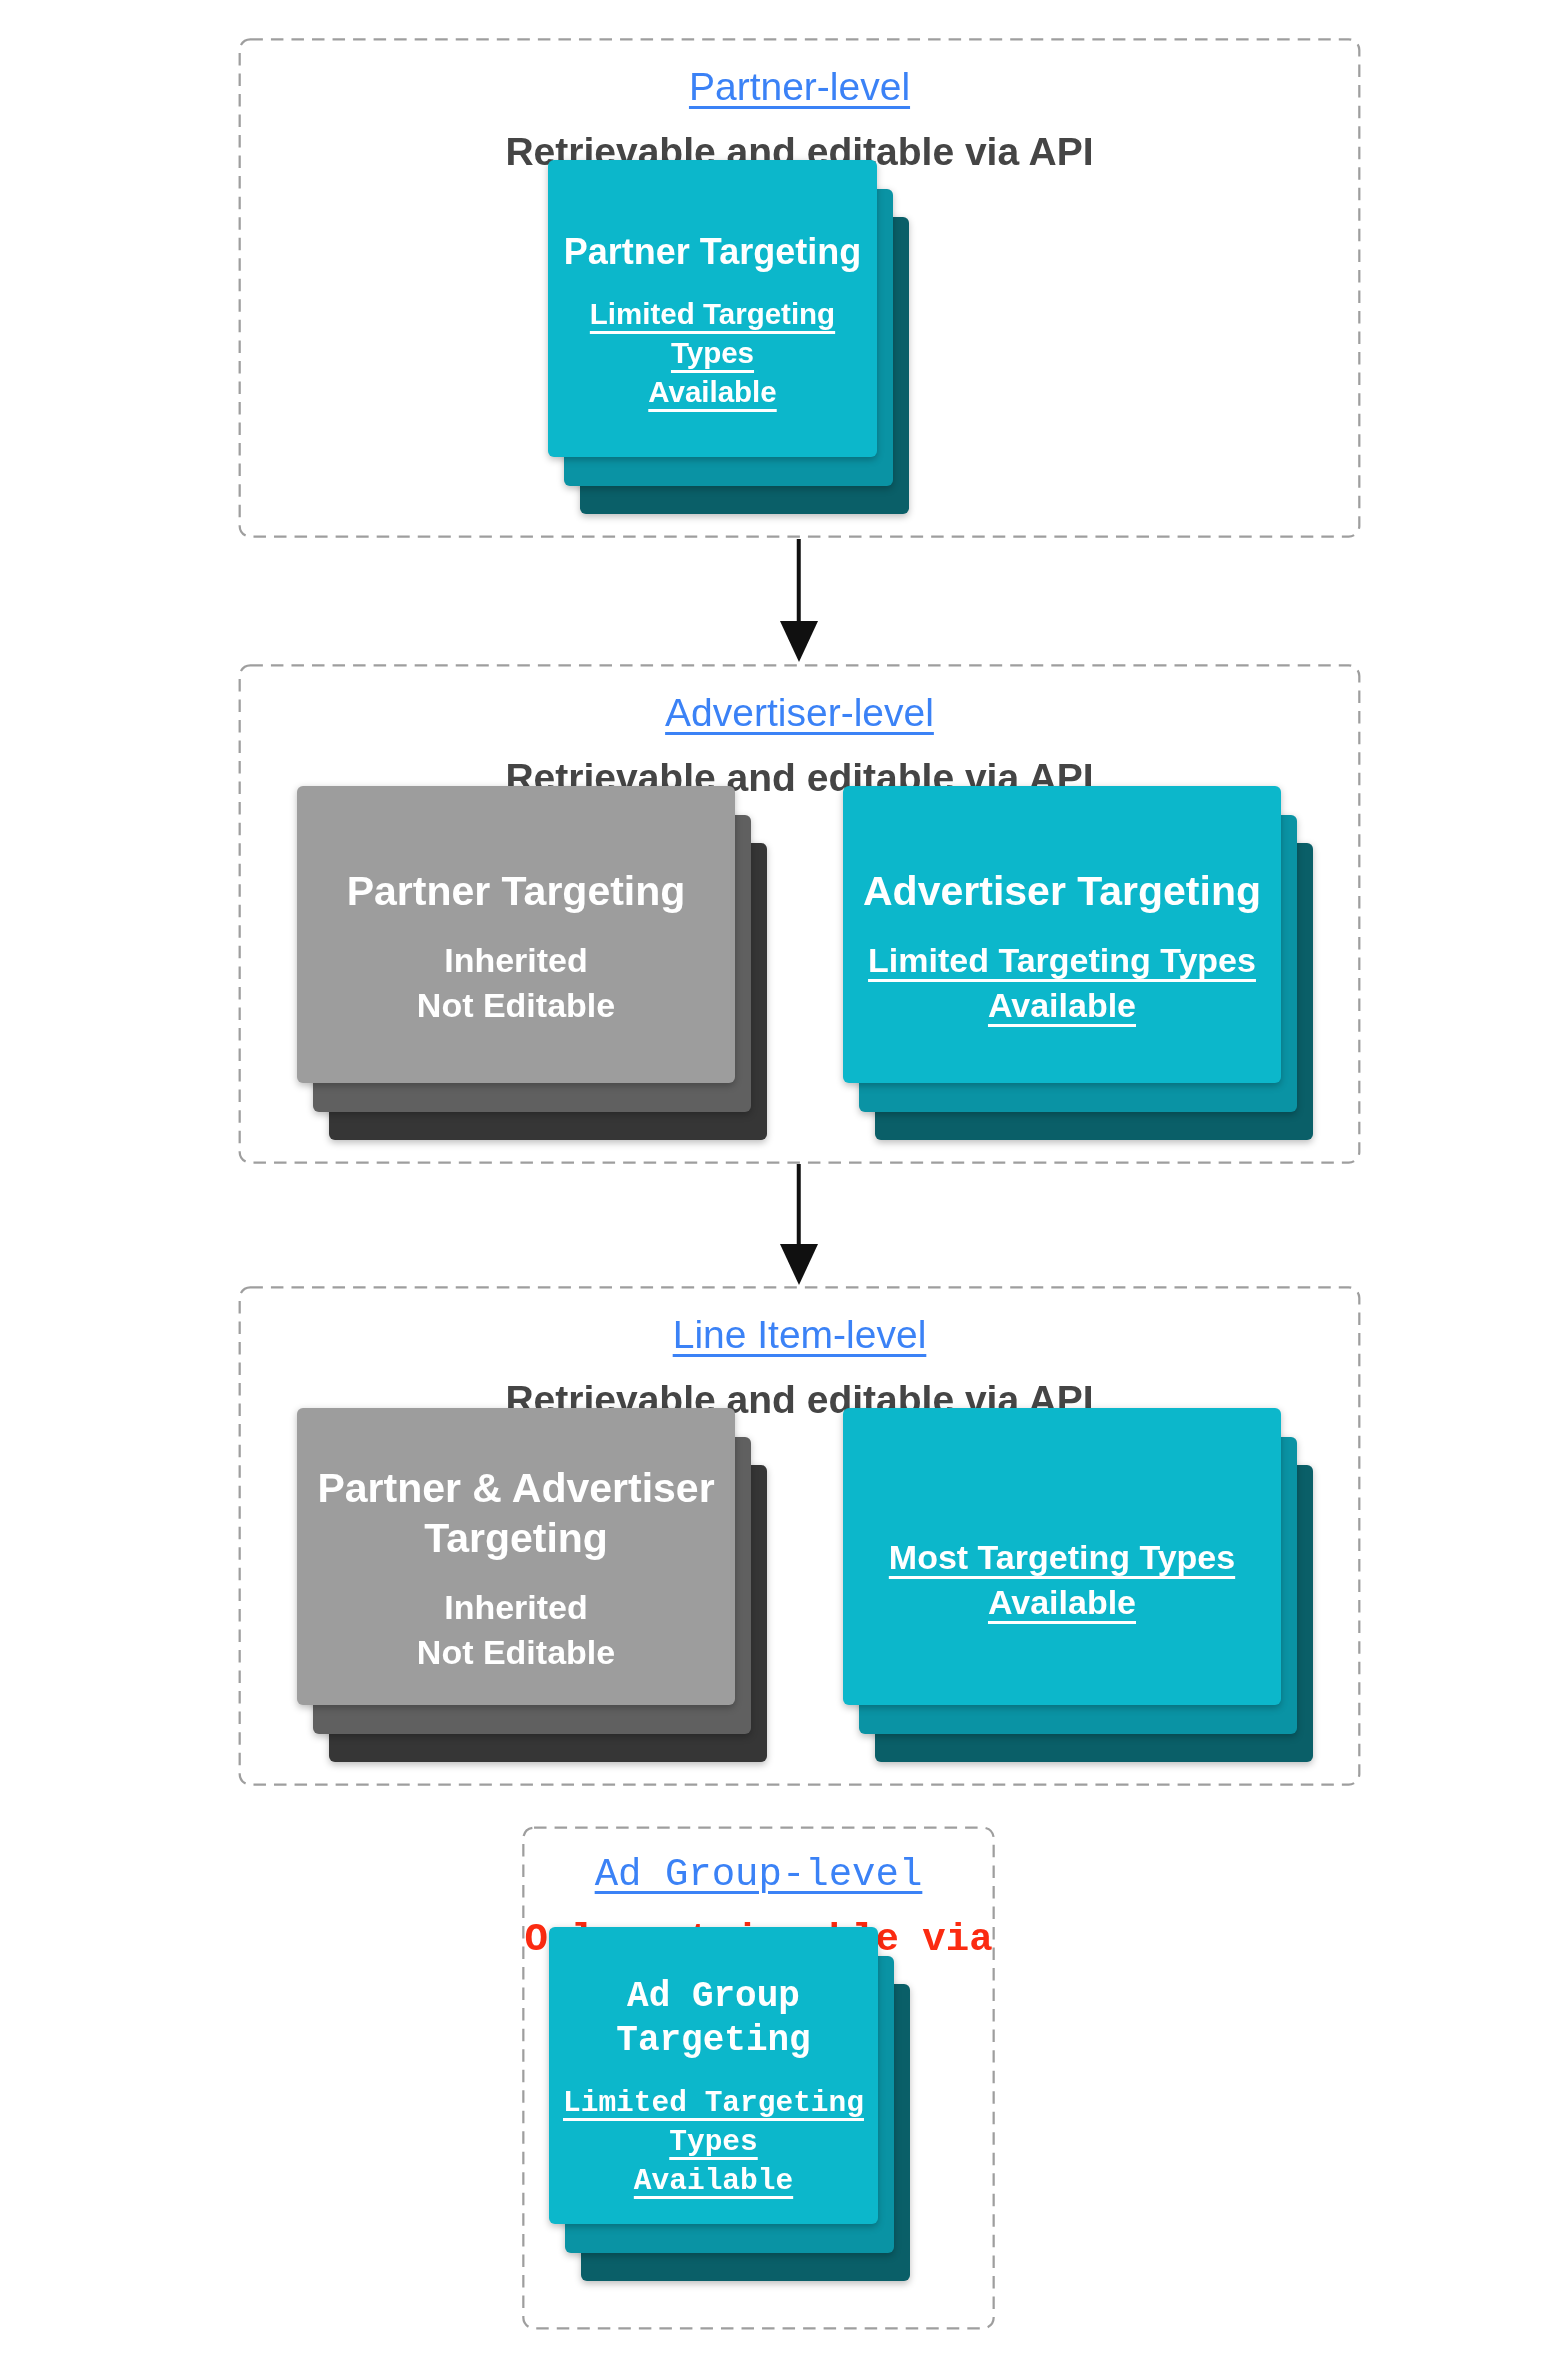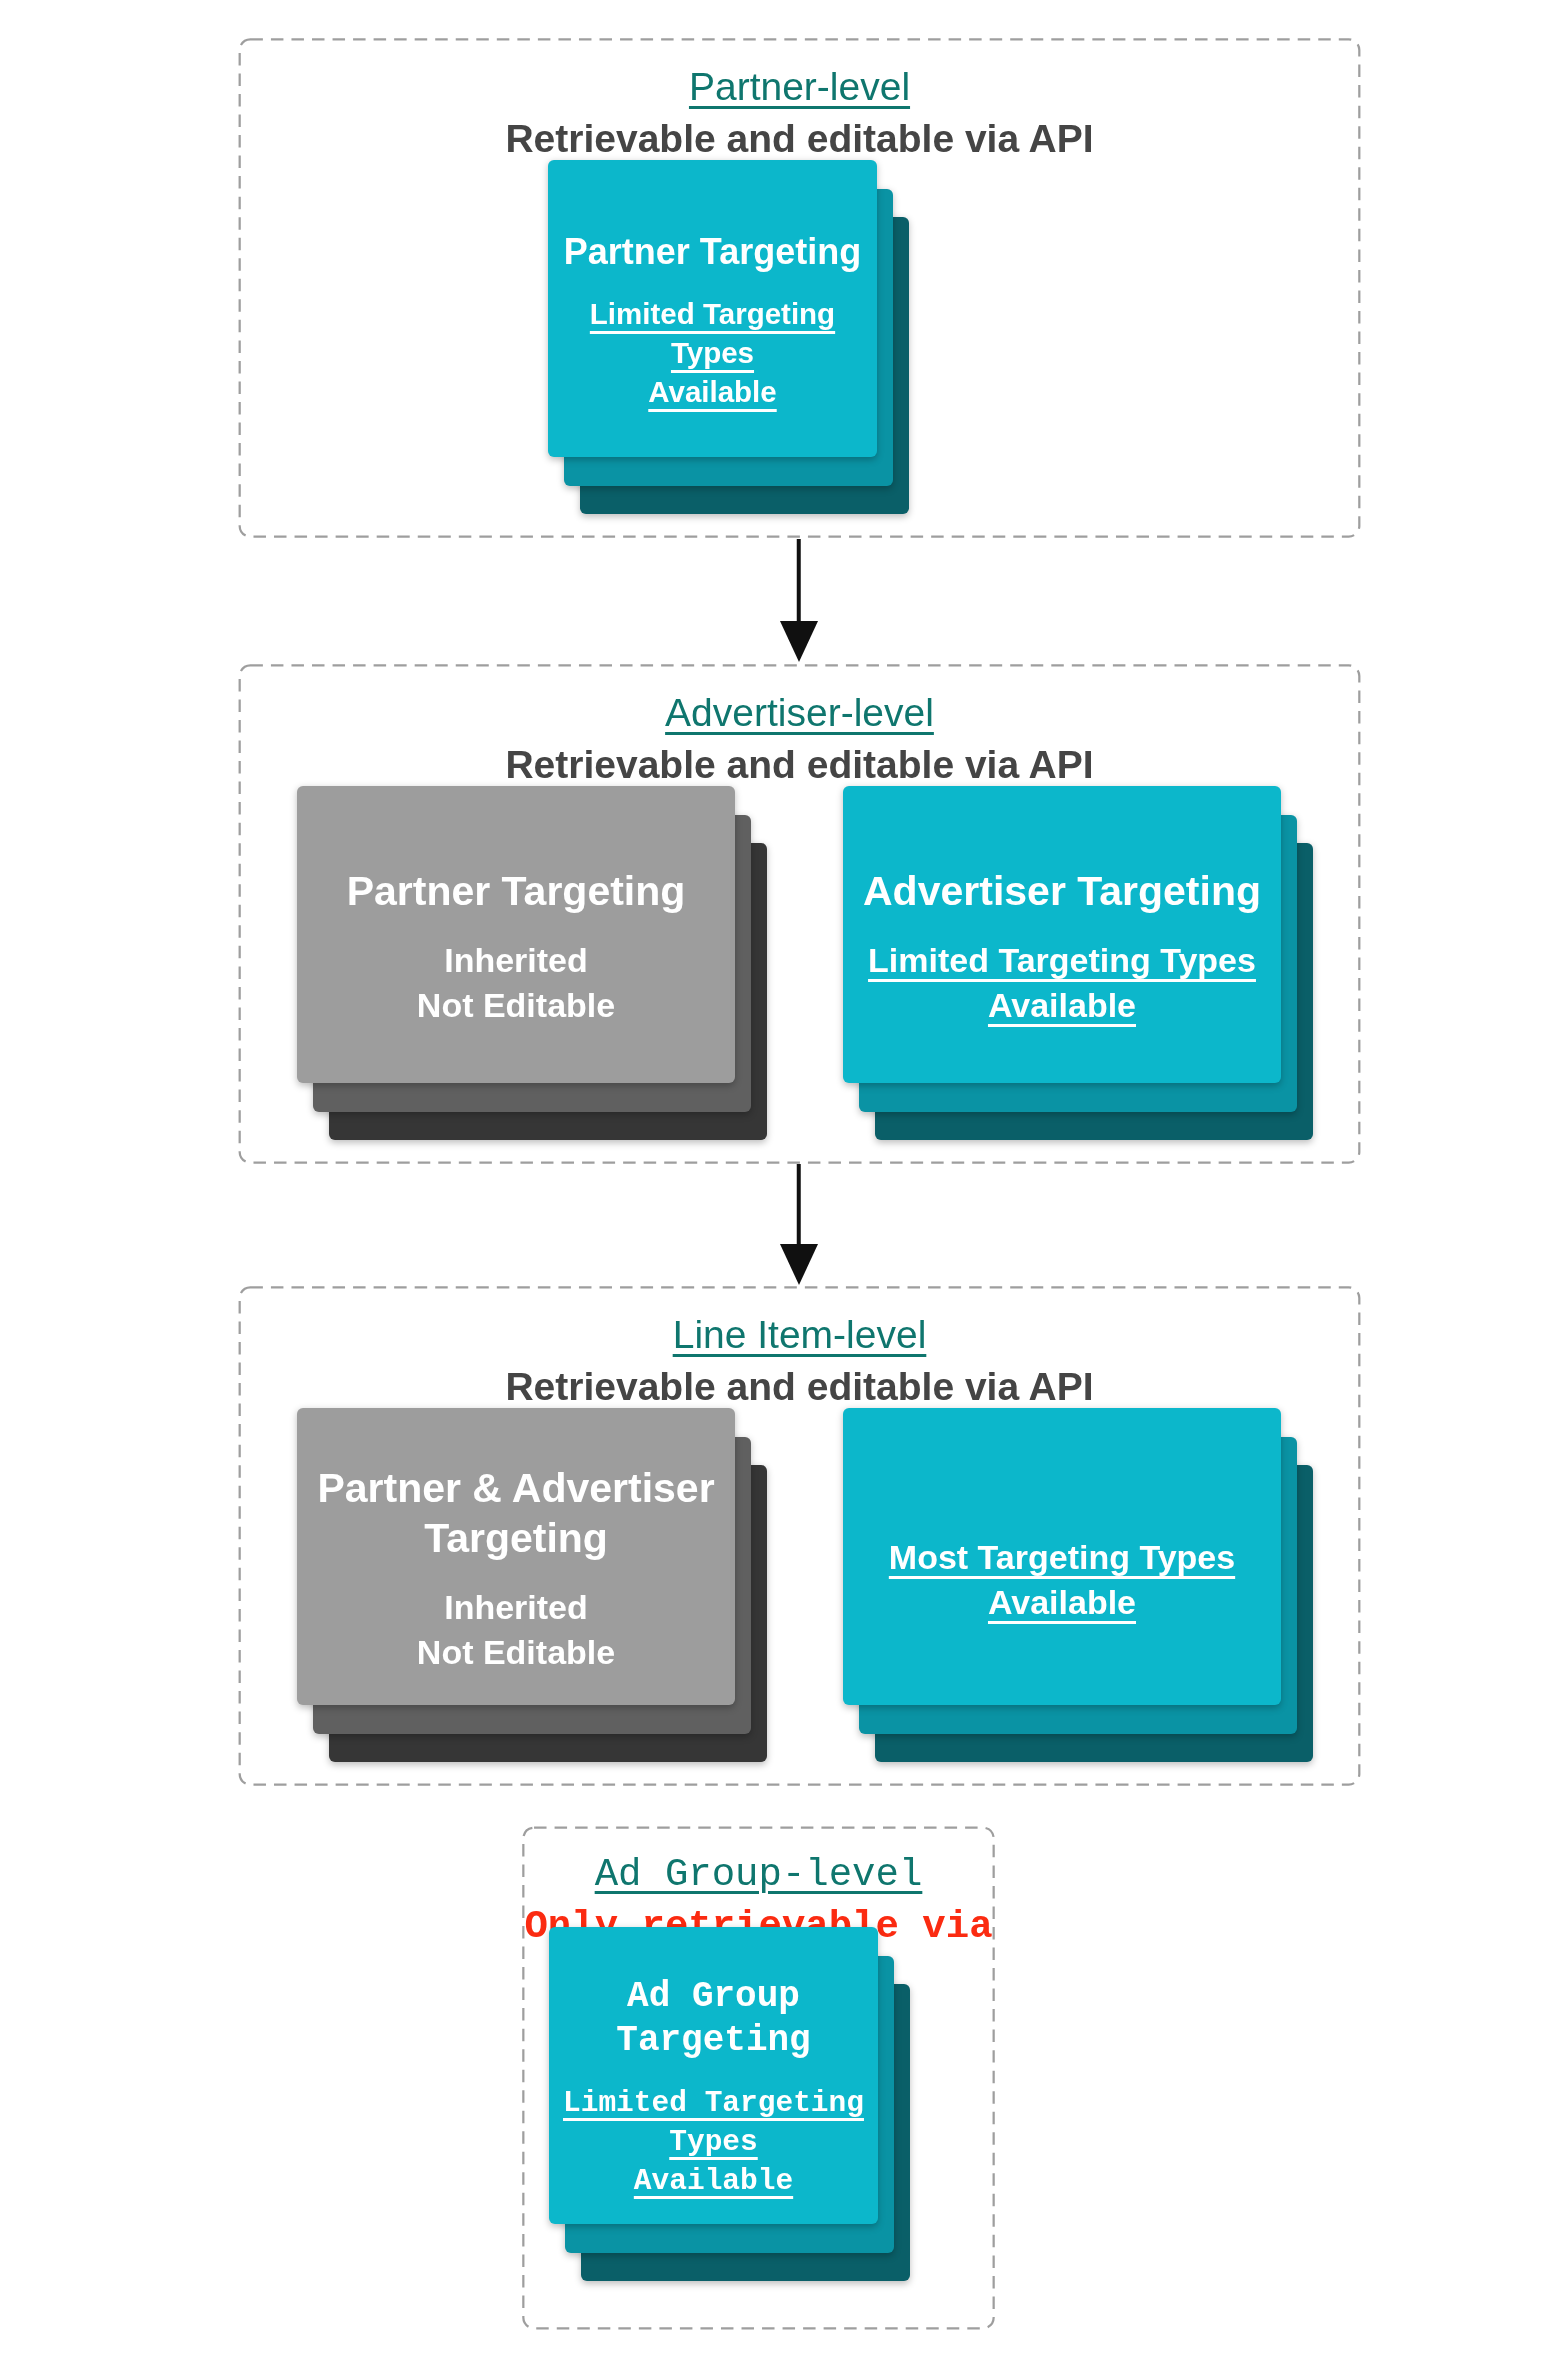--- a/index.html
+++ b/index.html
@@ -4,24 +4,24 @@
 <style>
   html,body{margin:0;padding:0;background:#ffffff;}
   .canvas{
     position:relative;width:1567px;height:2366px;background:#ffffff;overflow:hidden;
     font-family:"Liberation Sans", sans-serif;
   }
   .level{position:absolute;}
   .level .dashed{position:absolute;inset:0;width:100%;height:100%;}
   .level-head{position:relative;text-align:center;color:#454545;}
   .level-title{
-    display:inline-block;margin-top:27px;font-size:39px;font-weight:400;color:#0f766e;
+    display:inline-block;margin-top:27px;font-size:39px;font-weight:400;color:#3b82f6;
     text-decoration:underline;text-decoration-thickness:2.7px;text-underline-offset:6.3px;
   }
-  .level-sub{margin-top:9px;font-size:39px;font-weight:700;color:#454545;line-height:1.1;}
+  .level-sub{margin-top:22px;font-size:39px;font-weight:700;color:#454545;line-height:1.1;}
   .level-sub.red{color:#fb2b11;}
 
   .stack{position:absolute;}
   .layer{
     position:absolute;border-radius:6px;
     box-shadow:0 2.7px 7.1px rgba(0,0,0,0.25);
   }
   .layer.l3{left:32px;top:57px;}
   .layer.l2{left:16px;top:29px;}
   .layer.l1{left:0;top:0;}

